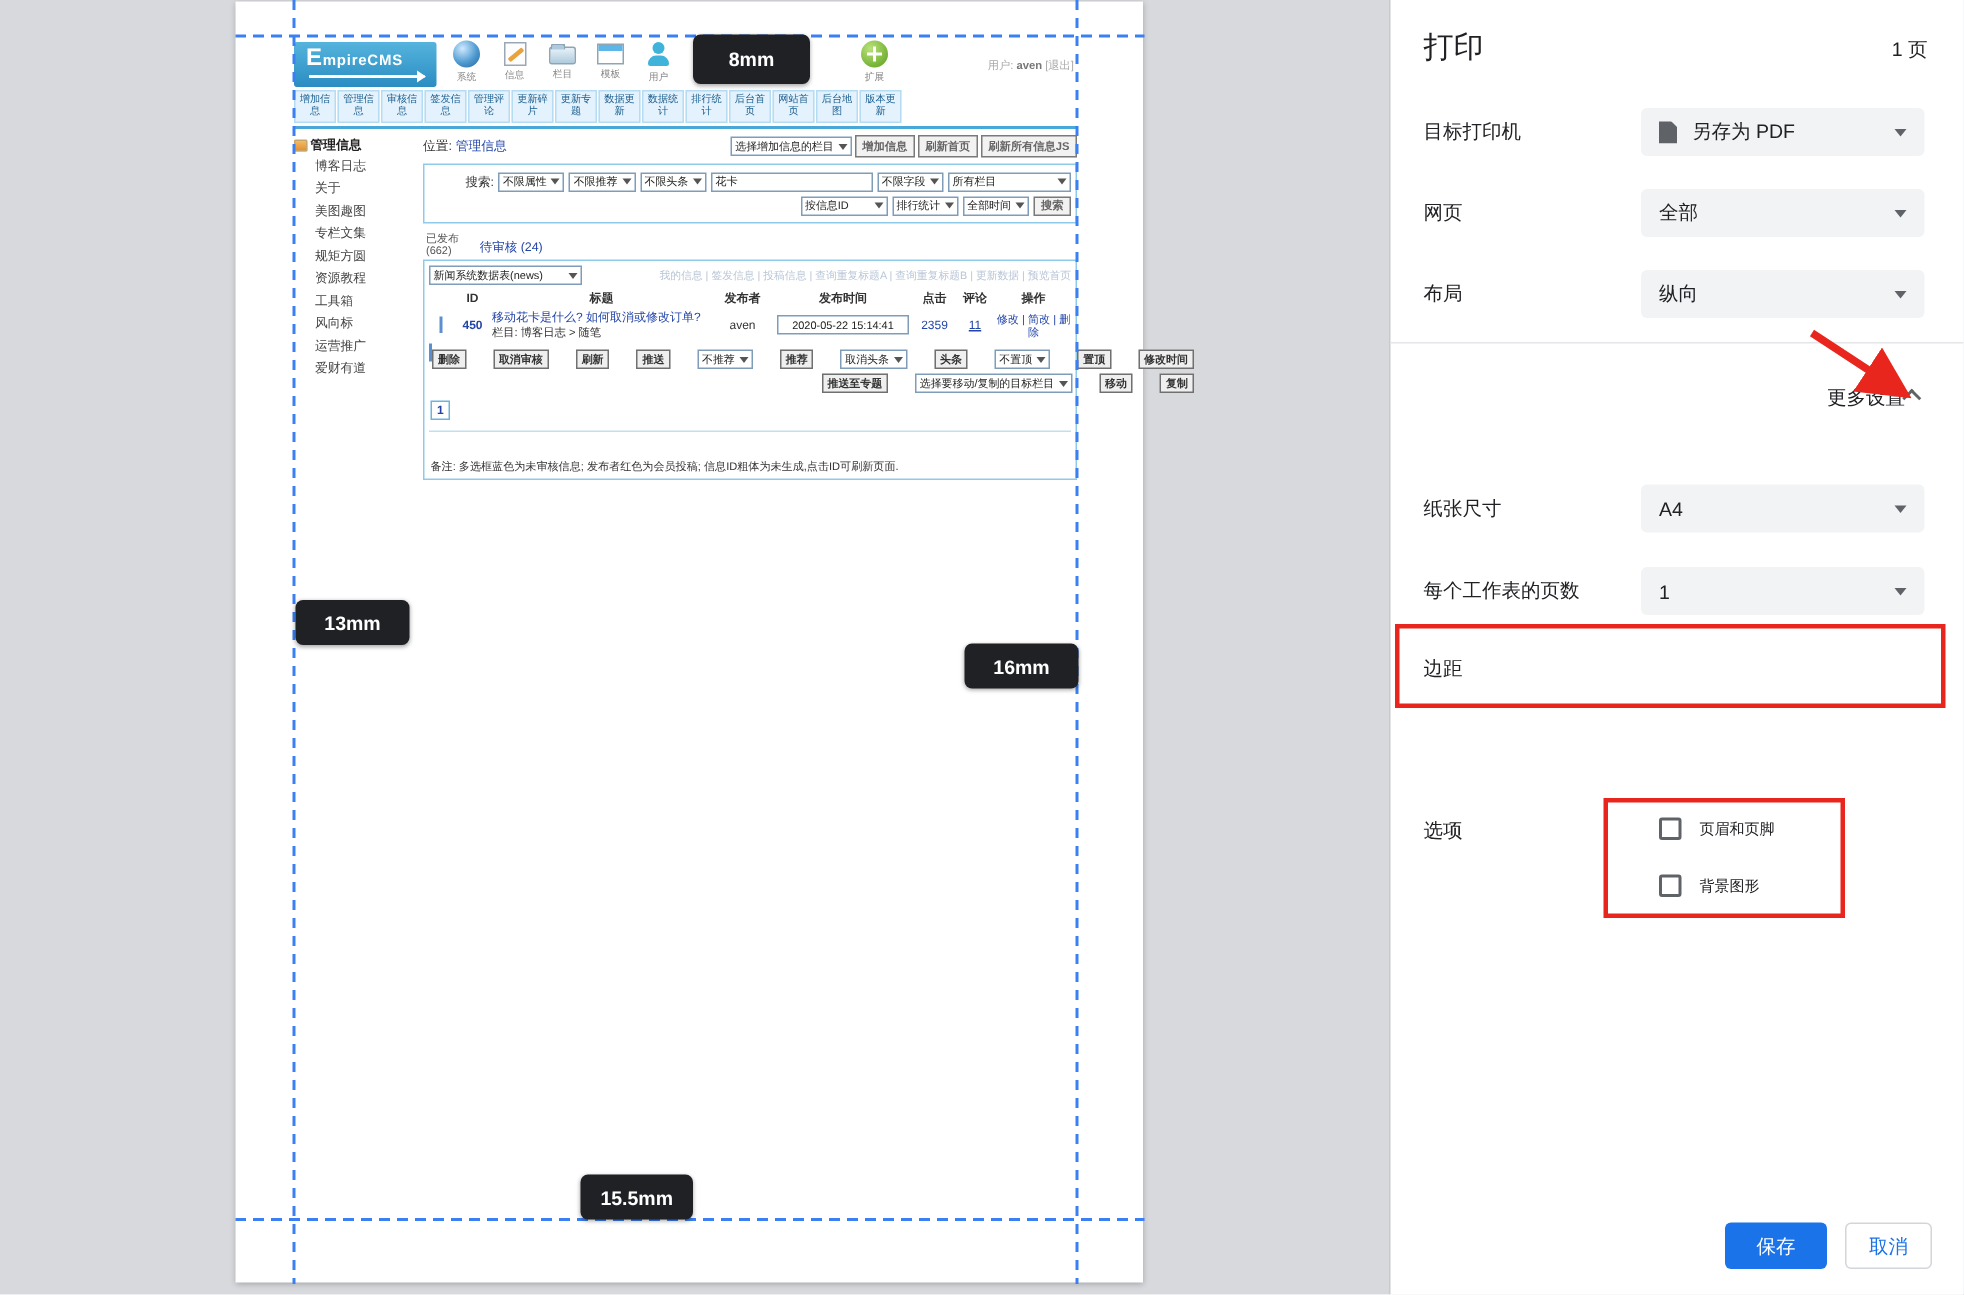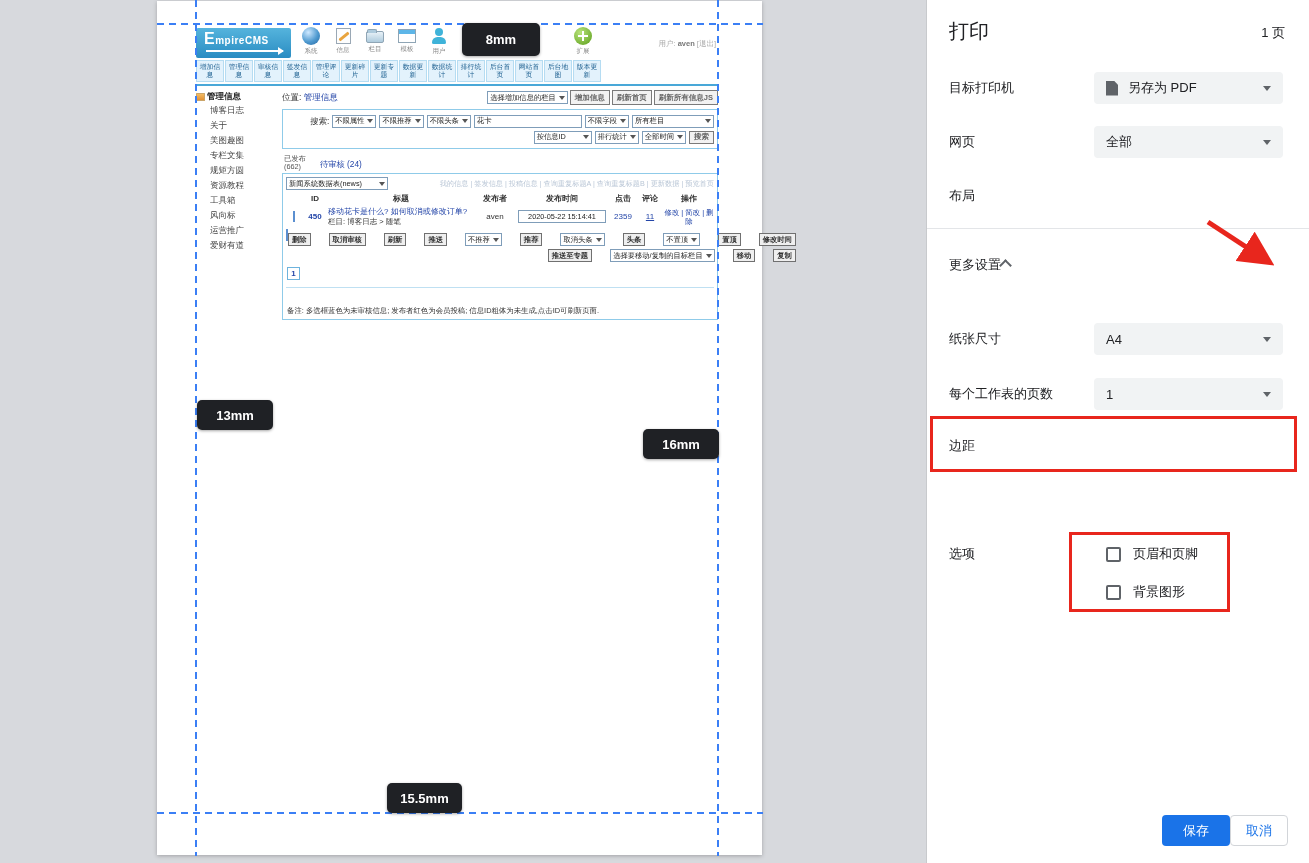--- a/index.html
+++ b/index.html
@@ -120,29 +120,29 @@
   .srow{position:absolute;left:22px;right:26px;height:36px;display:flex;align-items:center}
   .srow .lab{flex:0 0 145px;font-size:13px;color:#202124}
   .ctl{flex:1;height:32px;background:#f1f3f4;border-radius:4px;display:flex;align-items:center;
        padding:0 12px;font-size:13px;color:#202124;gap:10px}
   .ctl .caret{margin-left:auto;border:4px solid transparent;border-top:5px solid #5f6368;margin-top:5px}
   .ctl.focused{background:#f1f3f4;border:2px solid #4285f4;border-radius:6px;padding:0 10px}
   .doc-icon{width:12px;height:15px;background:#5f6368;
             clip-path:polygon(0 0,65% 0,100% 28%,100% 100%,0 100%)}
   .divider{position:absolute;left:0;top:228px;width:100%;height:1px;background:#e3e5e8}
   .more-row{position:absolute;left:22px;right:24px;top:248px;height:34px;display:flex;
-            align-items:center;justify-content:flex-start}
+            align-items:center;justify-content:flex-end}
   .more-lab{font-size:13px;color:#202124}
   .chev-up{width:9px;height:9px;border-left:2px solid #5f6368;border-top:2px solid #5f6368;
            transform:rotate(45deg);margin-right:6px}
   .opt-label{position:absolute;left:22px;top:545px;font-size:13px;color:#202124}
   .crow{position:absolute;left:179px;display:flex;align-items:center;gap:12px}
   .gcb{width:15px;height:15px;border:2px solid #5f6368;border-radius:2px;background:#fff}
-  .cb-lab{font-size:13px;color:#202124}
-  .actions{position:absolute;right:21px;top:815px;display:flex;}
+  .cb-lab{font-size:10px;color:#202124}
+  .actions{position:absolute;right:21px;top:815px;display:flex;gap:12px}
   .btn-save{width:68px;height:31px;background:#1a73e8;color:#fff;border:none;border-radius:4px;
             font-size:13px;font-family:inherit}
   .btn-cancel{width:58px;height:31px;background:#fff;color:#1a73e8;border:1px solid #d2d5d9;
               border-radius:4px;font-size:13px;font-family:inherit}
 
   
   .red-box{position:absolute;border:3px solid #e8261d;z-index:60}
   .arrow-svg{position:absolute;z-index:60}
 </style>
 </head>
@@ -386,20 +386,24 @@
     <div class="srow" style="top:124px">
       <span class="lab">网页</span>
       <div class="ctl">
         <span>全部</span>
         <span class="caret"></span>
       </div>
     </div>
 
     <div class="srow" style="top:178px">
       <span class="lab">布局</span>
+      <div class="ctl">
+        <span>纵向</span>
+        <span class="caret"></span>
+      </div>
     </div>
 
     <div class="divider"></div>
 
     <div class="more-row">
       <span class="more-lab">更多设置</span>
       <span class="chev-up"></span>
     </div>
 
     <div class="srow" style="top:321px">

